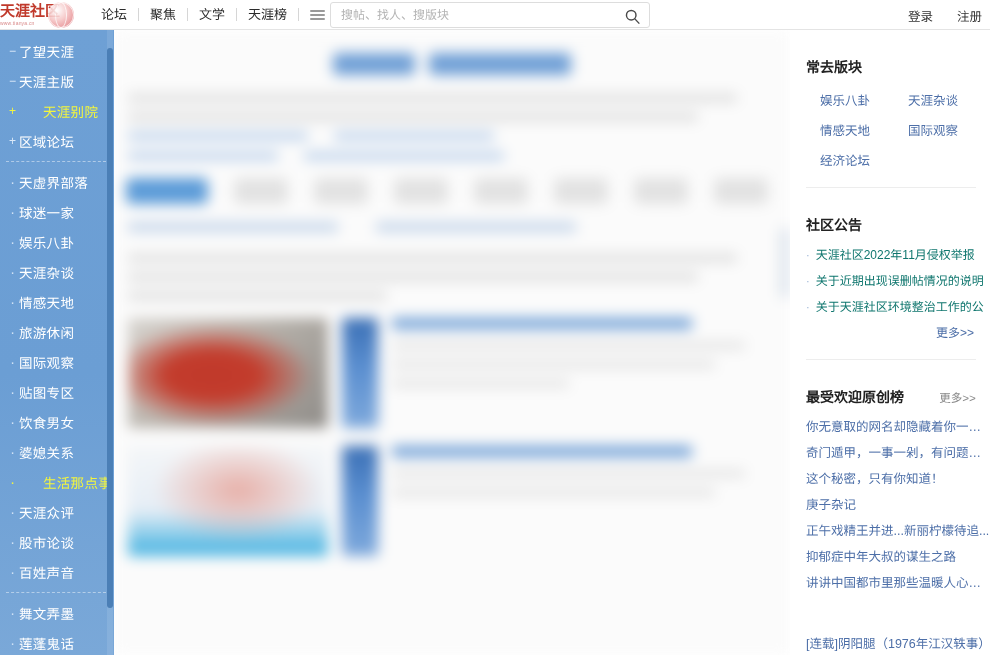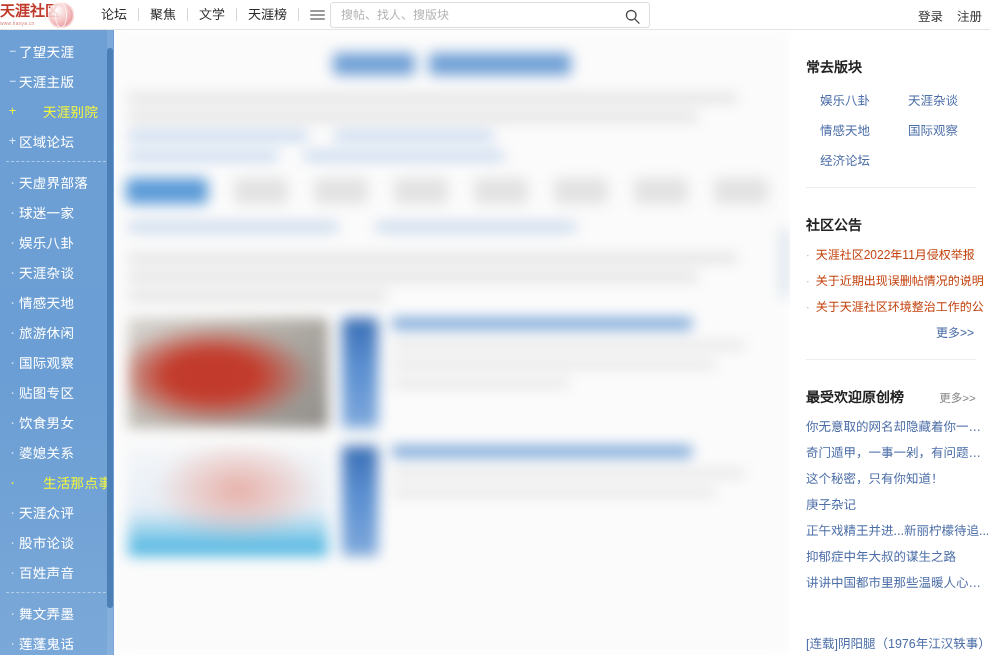--- a/index.html
+++ b/index.html
@@ -89,21 +89,21 @@
   }
   .search-input::placeholder { color: #b4b4b4; }
   .search-btn {
     position: absolute; right: 6px; top: 2px;
     width: 22px; height: 22px;
     border: 0; background: transparent; cursor: pointer;
     display: flex; align-items: center; justify-content: center;
   }
   .header-right {
     position: absolute; right: 8px; top: 0;
-    height: 30px; display: flex; align-items: center; gap: 14px;
+    height: 30px; display: flex; align-items: center; gap: 24px;
   }
   .header-right a {
     font-size: 12.5px; color: #333; text-decoration: none;
   }
 
   
   .sidebar {
     position: absolute; left: 0; top: 30px;
     width: 114px; height: 625px;
     background: linear-gradient(180deg, #6ea0d5 0%, #6b9ed4 55%, #7aa8d8 100%);
@@ -261,21 +261,21 @@
   }
   .notice-list { margin-top: 14px; padding-right: 2px; }
   .notice-item {
     display: flex; align-items: flex-start; gap: 6px;
     margin-bottom: 11px;
   }
   .notice-item .bullet {
     color: #9bb4d6; font-size: 11px; line-height: 15px; flex: 0 0 auto;
   }
   .notice-item a {
-    font-size: 12px; color: #c2410c; text-decoration: none;
+    font-size: 12px; color: #0f766e; text-decoration: none;
     line-height: 15px;
     display: block;
     white-space: nowrap; overflow: hidden; text-overflow: ellipsis;
     max-width: 172px;
   }
   .notice-more {
     text-align: right; padding-right: 14px; margin-top: -3px;
   }
   .notice-more a { font-size: 12px; color: #4d6fa8; text-decoration: none; }
 

